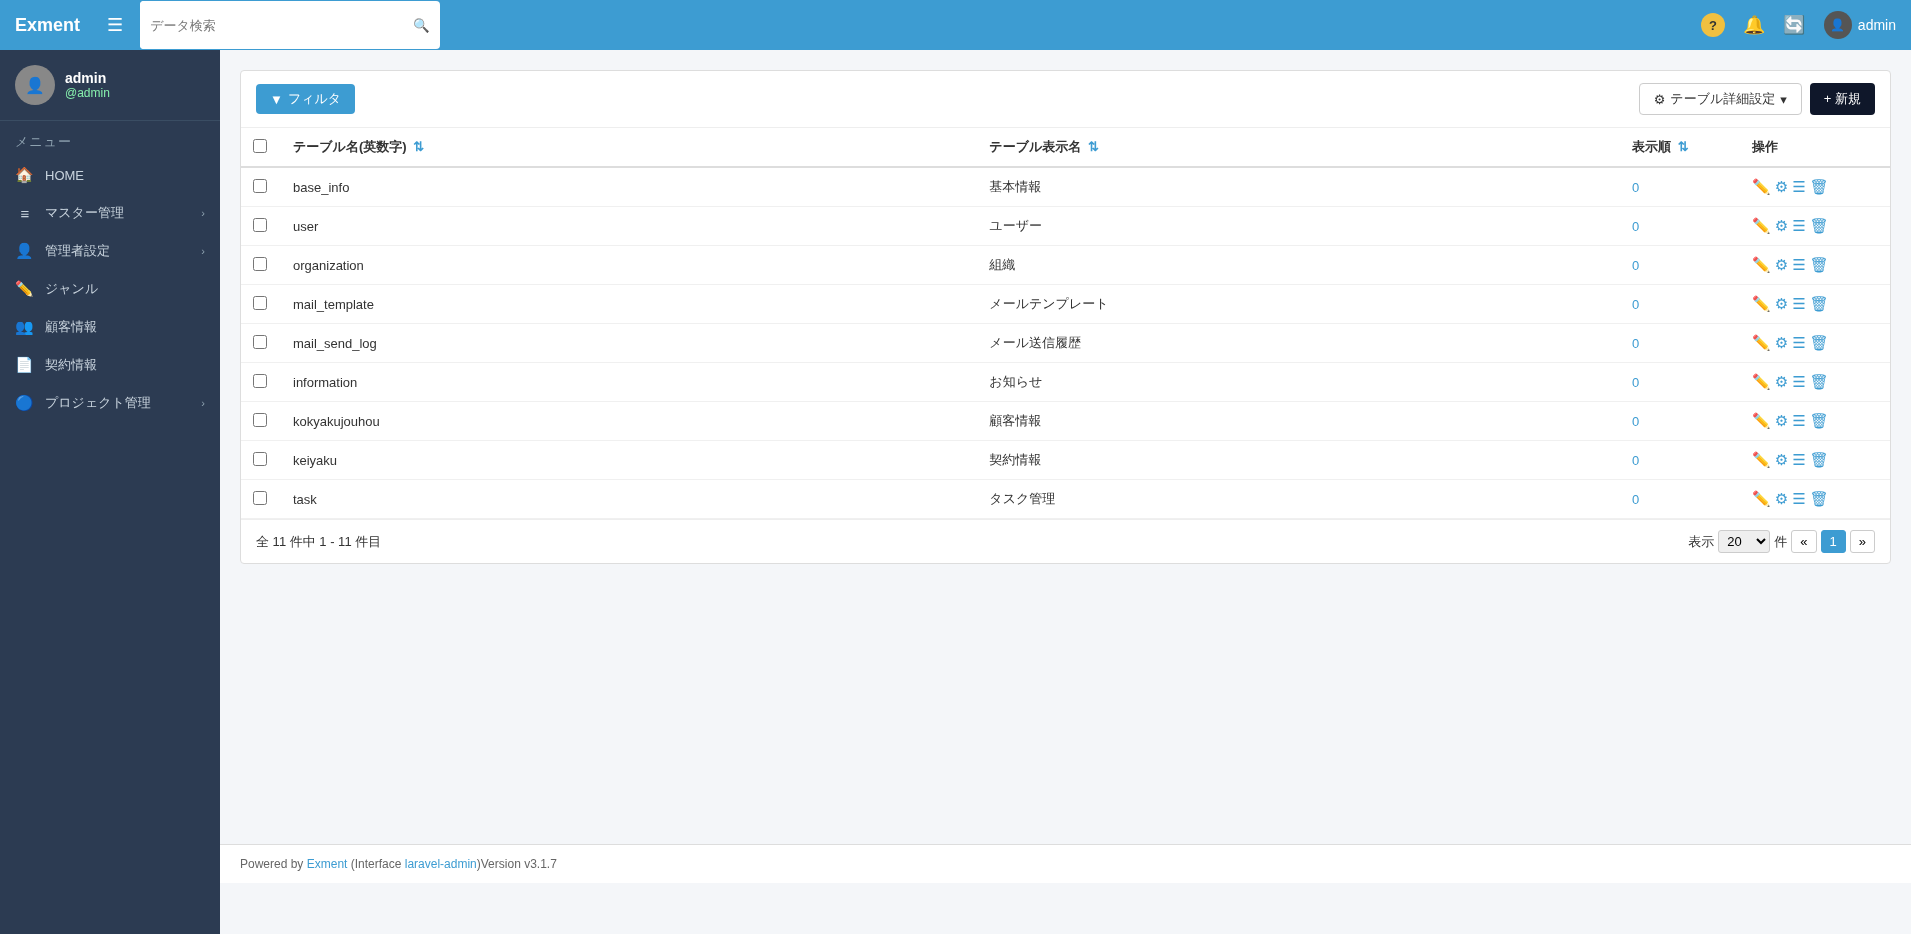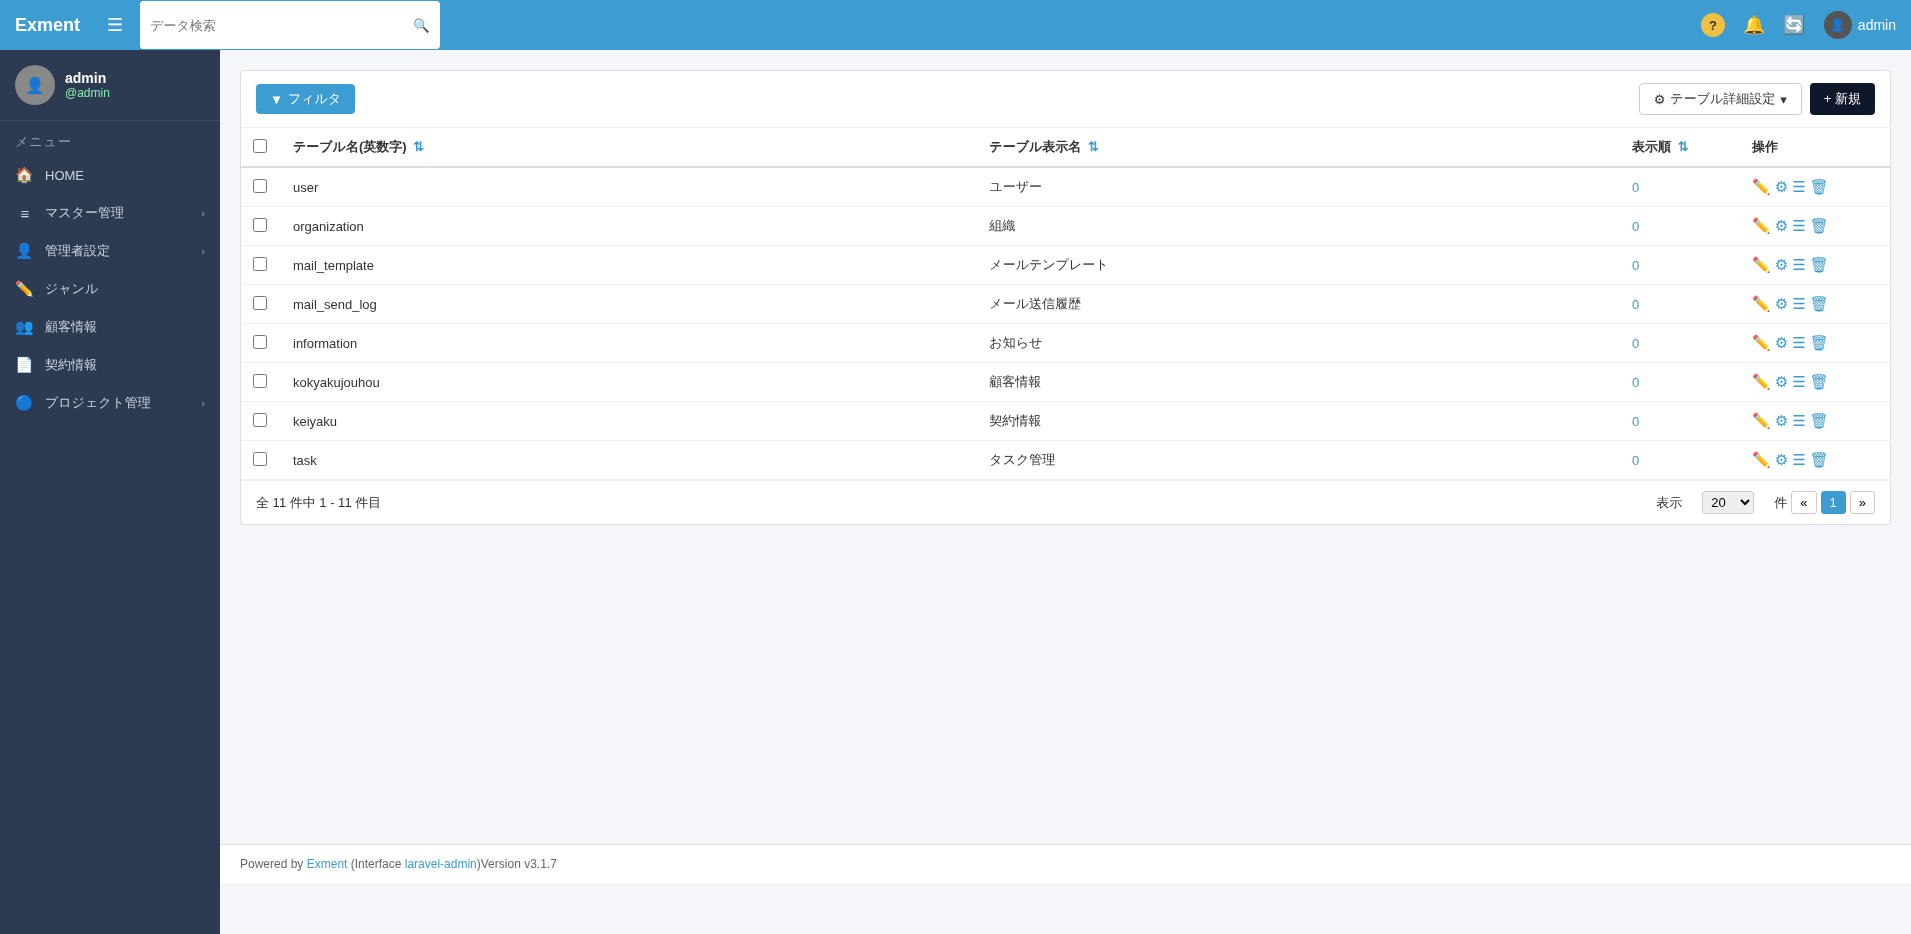--- a/index.html
+++ b/index.html
@@ -245,21 +245,21 @@
       font-size: 13px;
     }
     .pagination {
       display: flex;
       align-items: center;
       gap: 4px;
     }
     .page-size-wrapper {
       display: flex;
       align-items: center;
-      gap: 20px;
+      gap: 4px;
     }
     .page-size-wrapper select {
       border: 1px solid #ccc;
       border-radius: 3px;
       padding: 2px 4px;
       font-size: 13px;
     }
     .page-btn {
       border: 1px solid #ccc;
       background: white;
@@ -406,20 +406,36 @@
             <th class="order-col sortable">
               <span>表示順</span>
               <span class="sort-icon">⇅</span>
             </th>
             <th class="ops-col">
               <span>操作</span>
             </th>
           </tr>
         </thead>
         <tbody id="table-body">
+        <tr>
+      <td class="cb-col"><input type="checkbox" style=""></td>
+      <td>base_info</td>
+      <td>基本情報</td>
+      <td>
+        <a class="link-blue">0</a>
+      </td>
+      <td>
+        <div class="row-actions">
+          <a class="action-icon" title="編集">✏️</a>
+          <a class="action-icon" title="設定">⚙</a>
+          <a class="action-icon" title="一覧">☰</a>
+          <a class="action-icon" title="削除">🗑</a>
+        </div>
+      </td>
+    </tr>
             <tr>
       <td class="cb-col"><input type="checkbox" style=""></td>
       <td>user</td>
       <td>ユーザー</td>
       <td>
         <a class="link-blue">0</a>
       </td>
       <td>
         <div class="row-actions">
           <a class="action-icon" title="編集">✏️</a>

